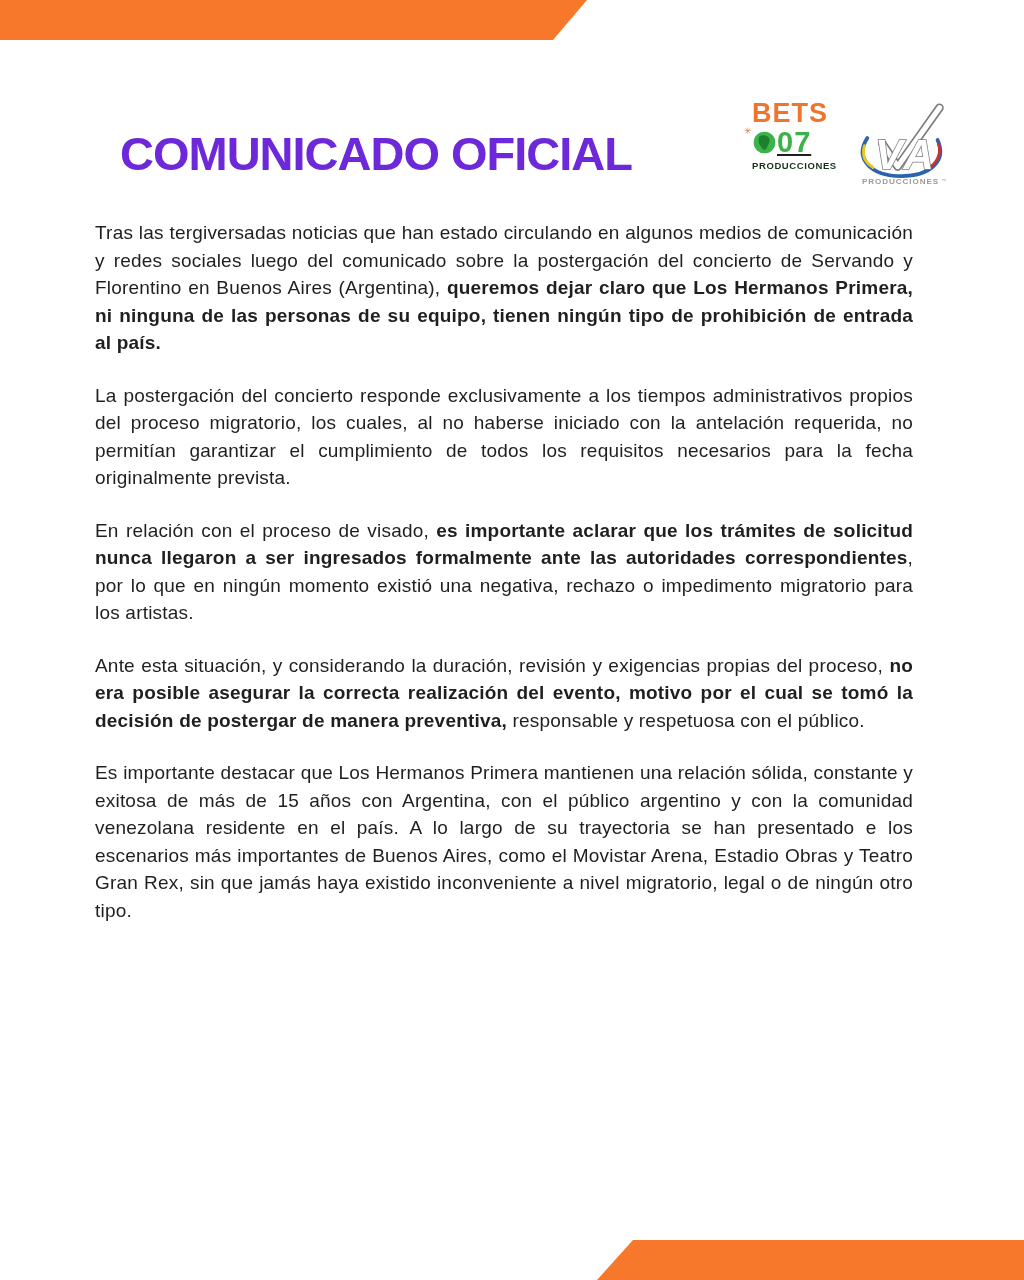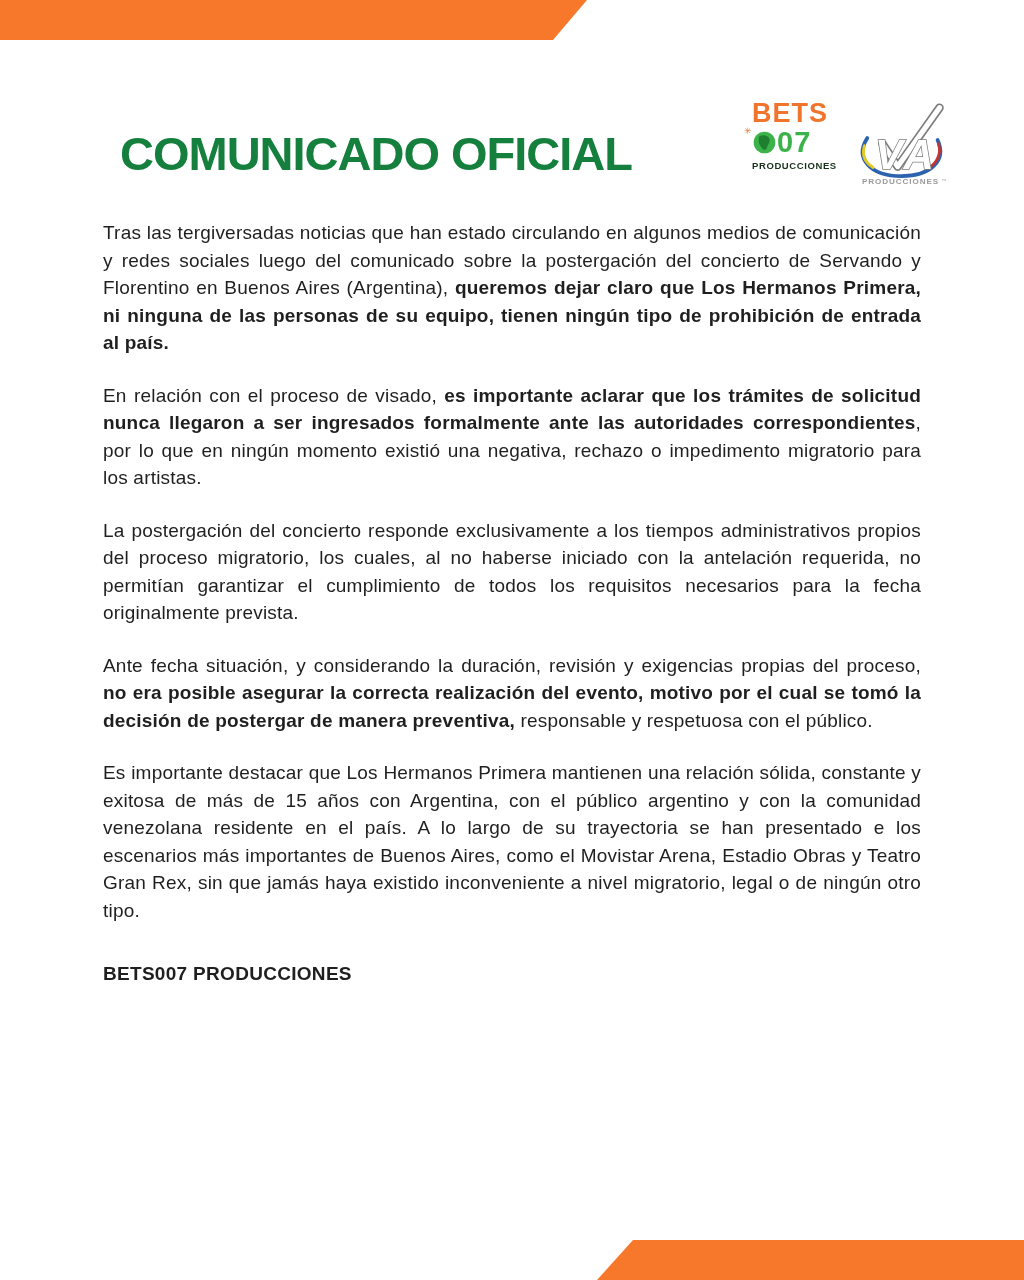--- a/index.html
+++ b/index.html
@@ -25,53 +25,53 @@
     width:427px; height:40px;
     background:#F7782B;
     clip-path:polygon(36px 0, 100% 0, 100% 100%, 0 100%);
   }
 
   
   .title {
     position:absolute; left:120px; top:126px;
     font-size:47px; font-weight:bold;
     letter-spacing:-1px;
-    color:#15803d;
+    color:#6d28d9;
     white-space:nowrap;
   }
   .logos {
     position:absolute; left:752px; top:100px;
     display:flex; align-items:flex-start; gap:8px;
   }
   .bets-logo { width:94px; text-align:left; line-height:1; position:relative; }
   .bets-line1 {
     font-size:27px; font-weight:bold; color:#F0742C;
     letter-spacing:1px; display:block;
   }
   .bets-line2 {
-    display:flex; align-items:center; margin-top:1px;
+    display:flex; align-items:center; margin-top:1px;text-decoration:underline;
   }
   .bets-globe { width:25px; height:25px; display:inline-block; }
   .bets-line2-rest {
     font-size:29px; font-weight:bold; color:#3CB34A; letter-spacing:1px;
   }
   .bets-sparkle {
     position:absolute; left:-8px; top:27px;
     font-size:9px; color:#F0742C; line-height:1;
   }
   .bets-line3 {
     display:block; margin-top:4px;
     font-size:9.5px; font-weight:bold; color:#16301a;
     letter-spacing:0.6px; white-space:nowrap;
   }
   .vya-logo { width:95px; height:95px; margin-top:2px; }
 
   
   .statement {
-    position:absolute; left:103px; top:219px; width:818px;
+    position:absolute; left:95px; top:219px; width:818px;
     font-size:19px; line-height:27.5px;
     letter-spacing:0.2px;
     text-align:justify;
   }
   .statement p { margin:0 0 25px 0; }
   .statement .b { font-weight:bold; }
 
   .signature { margin-top:38px; line-height:24.5px; text-align:left; }
   .signature .closing { font-weight:normal; }
   .signature .sig-line { font-weight:bold; letter-spacing:0.3px; }
@@ -116,22 +116,21 @@
       <text x="52" y="70" font-family="Liberation Sans, sans-serif" font-size="44" font-weight="bold" font-style="italic" fill="#ffffff" stroke="#7c7c7c" stroke-width="1.6" paint-order="stroke">A</text>
 
       <text x="49" y="86" text-anchor="middle" font-family="Liberation Sans, sans-serif" font-size="8.5" font-weight="bold" fill="#9a9a9a" letter-spacing="1">PRODUCCIONES</text>
       <text x="92" y="84" font-family="Liberation Sans, sans-serif" font-size="5" fill="#9a9a9a">™</text>
     </svg>
   </div>
 
   <div class="statement">
 
     <p><span>Tras las tergiversadas noticias que han estado circulando en algunos medios de comunicación y redes sociales luego del comunicado sobre la postergación del concierto de Servando y Florentino en Buenos Aires (Argentina), </span><span class="b">queremos dejar claro que Los Hermanos Primera, ni ninguna de las personas de su equipo, tienen ningún tipo de prohibición de entrada al país.</span></p>
+      <p><span>La postergación del concierto responde exclusivamente a los tiempos administrativos propios del proceso migratorio, los cuales, al no haberse iniciado con la antelación requerida, no permitían garantizar el cumplimiento de todos los requisitos necesarios para la fecha originalmente prevista.</span></p>
       <p><span>En relación con el proceso de visado, </span><span class="b">es importante aclarar que los trámites de solicitud nunca llegaron a ser ingresados formalmente ante las autoridades correspondientes</span><span>, por lo que en ningún momento existió una negativa, rechazo o impedimento migratorio para los artistas.</span></p>
-      <p><span>La postergación del concierto responde exclusivamente a los tiempos administrativos propios del proceso migratorio, los cuales, al no haberse iniciado con la antelación requerida, no permitían garantizar el cumplimiento de todos los requisitos necesarios para la fecha originalmente prevista.</span></p>
-      <p><span>Ante fecha situación, y considerando la duración, revisión y exigencias propias del proceso, </span><span class="b">no era posible asegurar la correcta realización del evento, motivo por el cual se tomó la decisión de postergar de manera preventiva,</span><span> responsable y respetuosa con el público.</span></p>
+      <p><span>Ante esta situación, y considerando la duración, revisión y exigencias propias del proceso, </span><span class="b">no era posible asegurar la correcta realización del evento, motivo por el cual se tomó la decisión de postergar de manera preventiva,</span><span> responsable y respetuosa con el público.</span></p>
       <p><span>Es importante destacar que Los Hermanos Primera mantienen una relación sólida, constante y exitosa de más de 15 años con Argentina, con el público argentino y con la comunidad venezolana residente en el país. A lo largo de su trayectoria se han presentado e los escenarios más importantes de Buenos Aires, como el Movistar Arena, Estadio Obras y Teatro Gran Rex, sin que jamás haya existido inconveniente a nivel migratorio, legal o de ningún otro tipo.</span></p>
       <div class="signature">
-      <div class="sig-line">BETS007 PRODUCCIONES</div>
     </div>
   </div>
 
 </div>
 
 </body></html>

